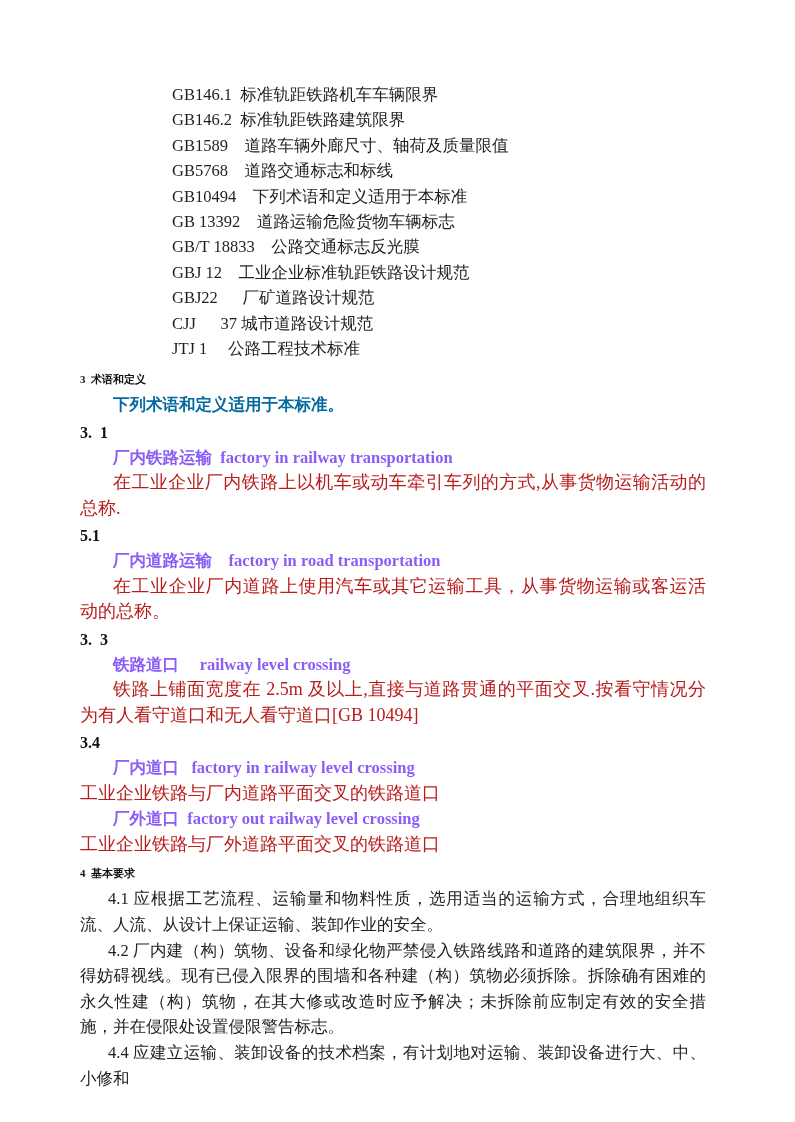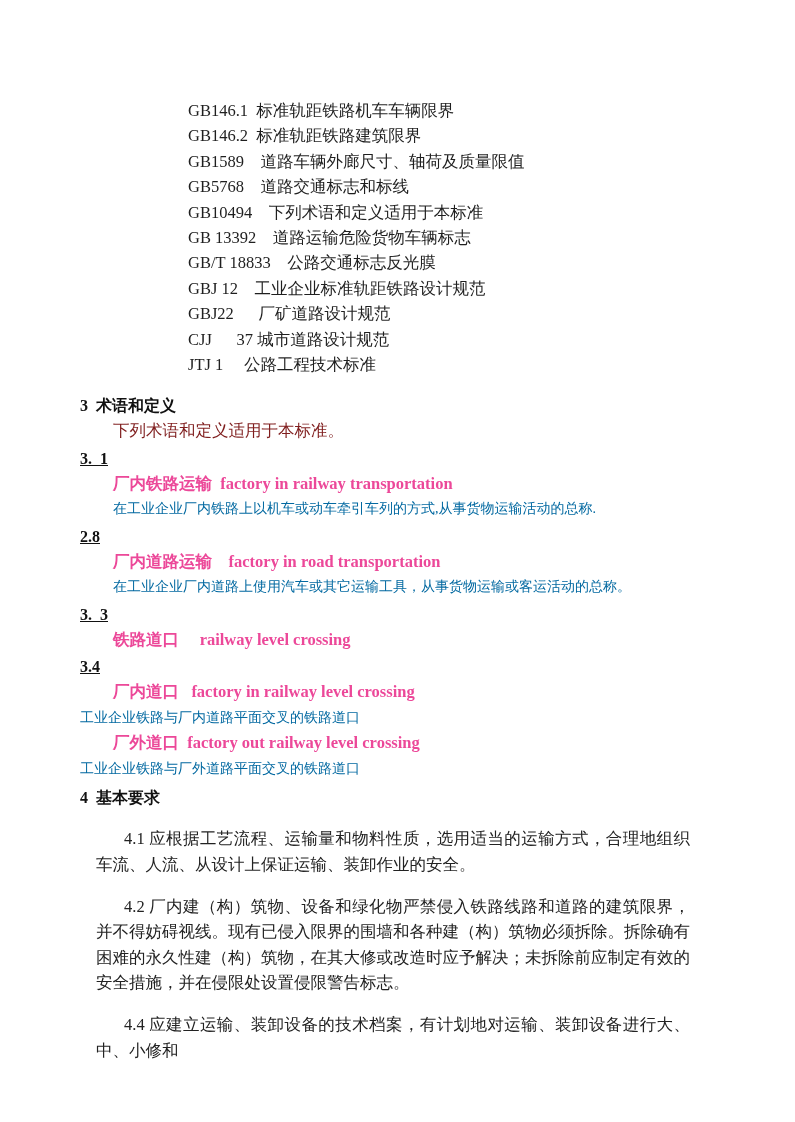--- a/index.html
+++ b/index.html
@@ -29,91 +29,90 @@
   
   .content {
     position: absolute;
     left: 80px;
     top: 82px;
     width: 626px;
   }
 
   
   .ref-list {
-    margin: 16px;
+    margin: 0;
     padding: 0;
     list-style: none;
   }
   .ref-item {
     margin: 0 0 0 92px;          
     padding: 0;
     font-size: 16.5px;
     line-height: 25.4px;
     white-space: pre;
     color: #1f1f1f;
   }
 
   
   .clause-head {
-    font-size: 16px;
+    font-size: 11px;
     line-height: 25px;
     font-weight: bold;
     margin: 4px 0 0 0;
     white-space: pre;
     color: #111111;
   }
   .clause-head.first { margin-top: 6px; }
 
   
   .intro {
     font-size: 16.5px;
     line-height: 25.5px;
-    font-weight: normal;
+    font-weight: bold;
     margin: 0 0 0 33px;
-    color: #7f1d1d;
+    color: #0369a1;
   }
 
   
   .term-no {
     font-size: 16px;
     line-height: 25px;
     font-weight: bold;
     margin: 2px 0 0 0;
     white-space: pre;
     color: #111111;
-    text-decoration: underline;
   }
 
   
   .term-name {
     font-size: 16.5px;
     line-height: 25.5px;
     font-weight: bold;
     margin: 0 0 0 33px;
     white-space: pre;
-    color: #ec4899;
+    color: #8b5cf6;
   }
 
   
   .term-def {
-    font-size: 14px;
+    font-size: 18px;
     line-height: 25.5px;
     margin: 0;
     text-indent: 33px;
     text-align: justify;
     text-justify: inter-ideograph;
-    color: #0369a1;
+    color: #b91c1c;
   }
   .term-def.no-indent { text-indent: 0; }
 
   
   .para {
     font-size: 16.5px;
     line-height: 25.6px;
-    margin: 16px;
+    margin: 0;
     text-indent: 28px;
     text-align: justify;
     text-justify: inter-ideograph;
     color: #222222;
   }
 </style>
 </head>
 <body>
 
 <div class="page">
@@ -133,26 +132,27 @@
       <li class="ref-item">JTJ 1     公路工程技术标准</li>
     </ul>
 
     <div class="clause-head first">3  术语和定义</div>
     <div class="intro">下列术语和定义适用于本标准。</div>
 
     <div class="term-no">3.  1</div>
     <div class="term-name">厂内铁路运输  factory in railway transportation</div>
     <div class="term-def">在工业企业厂内铁路上以机车或动车牵引车列的方式,从事货物运输活动的总称.</div>
 
-    <div class="term-no">2.8</div>
+    <div class="term-no">5.1</div>
     <div class="term-name">厂内道路运输    factory in road transportation</div>
     <div class="term-def">在工业企业厂内道路上使用汽车或其它运输工具，从事货物运输或客运活动的总称。</div>
 
     <div class="term-no">3.  3</div>
     <div class="term-name">铁路道口     railway level crossing</div>
+    <div class="term-def">铁路上铺面宽度在 2.5m 及以上,直接与道路贯通的平面交叉.按看守情况分为有人看守道口和无人看守道口[GB 10494]</div>
 
     <div class="term-no">3.4</div>
     <div class="term-name">厂内道口   factory in railway level crossing</div>
     <div class="term-def no-indent">工业企业铁路与厂内道路平面交叉的铁路道口</div>
 
     <div class="term-name">厂外道口  factory out railway level crossing</div>
     <div class="term-def no-indent">工业企业铁路与厂外道路平面交叉的铁路道口</div>
 
     <div class="clause-head">4  基本要求</div>
     <div class="para">4.1  应根据工艺流程、运输量和物料性质，选用适当的运输方式，合理地组织车流、人流、从设计上保证运输、装卸作业的安全。</div>

